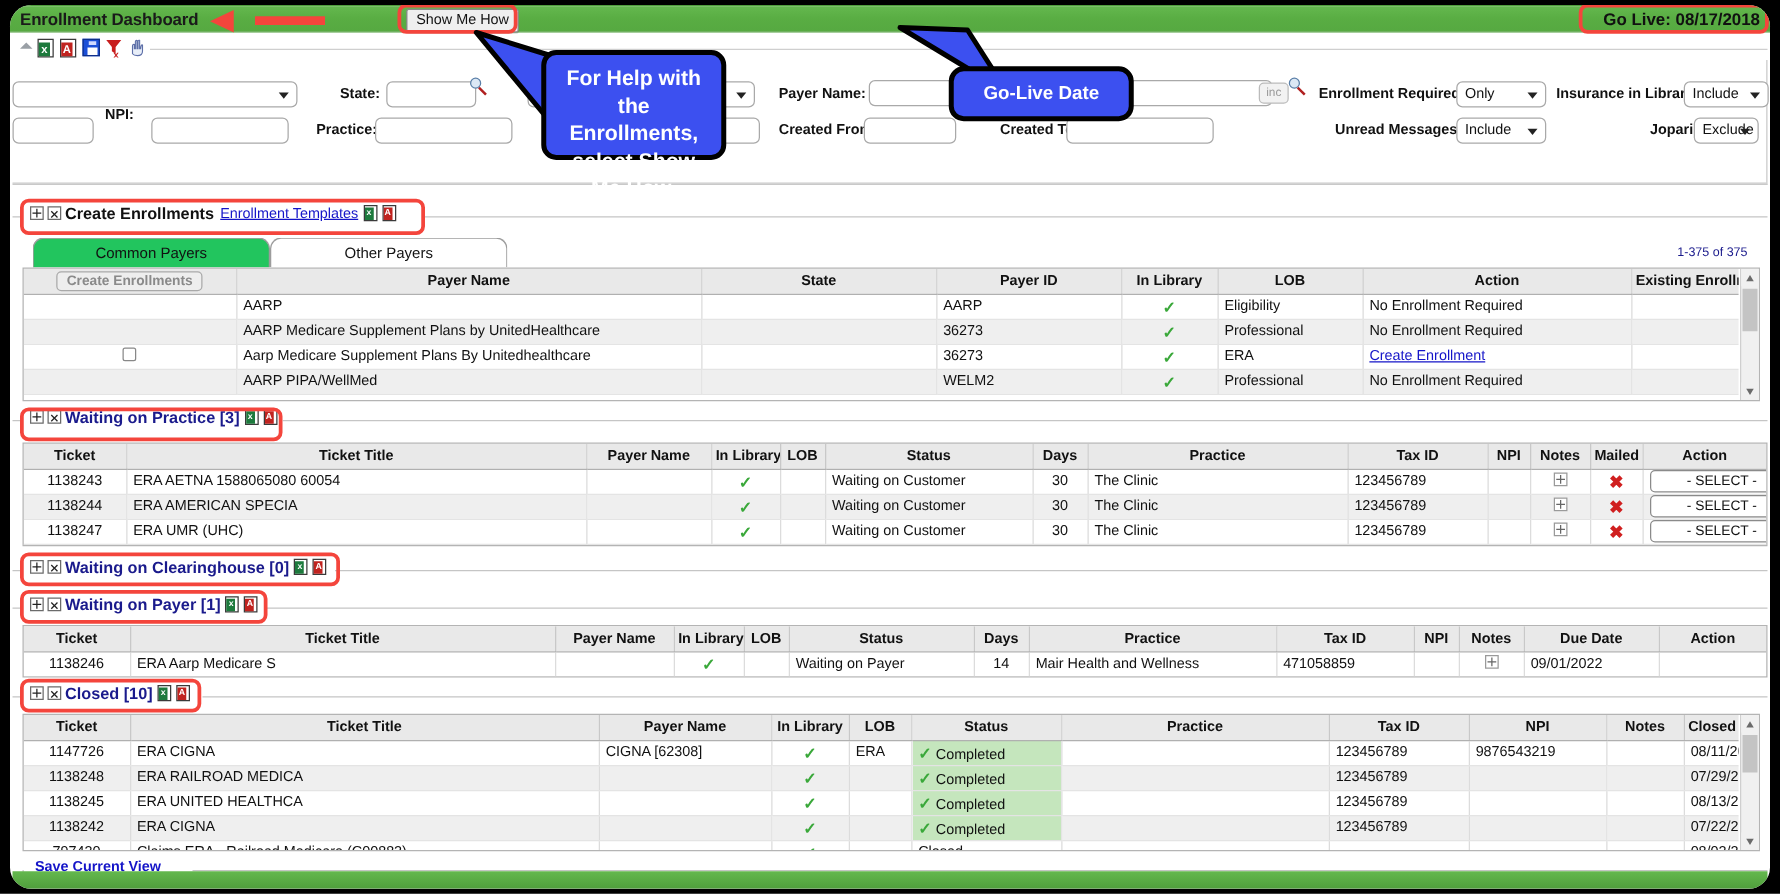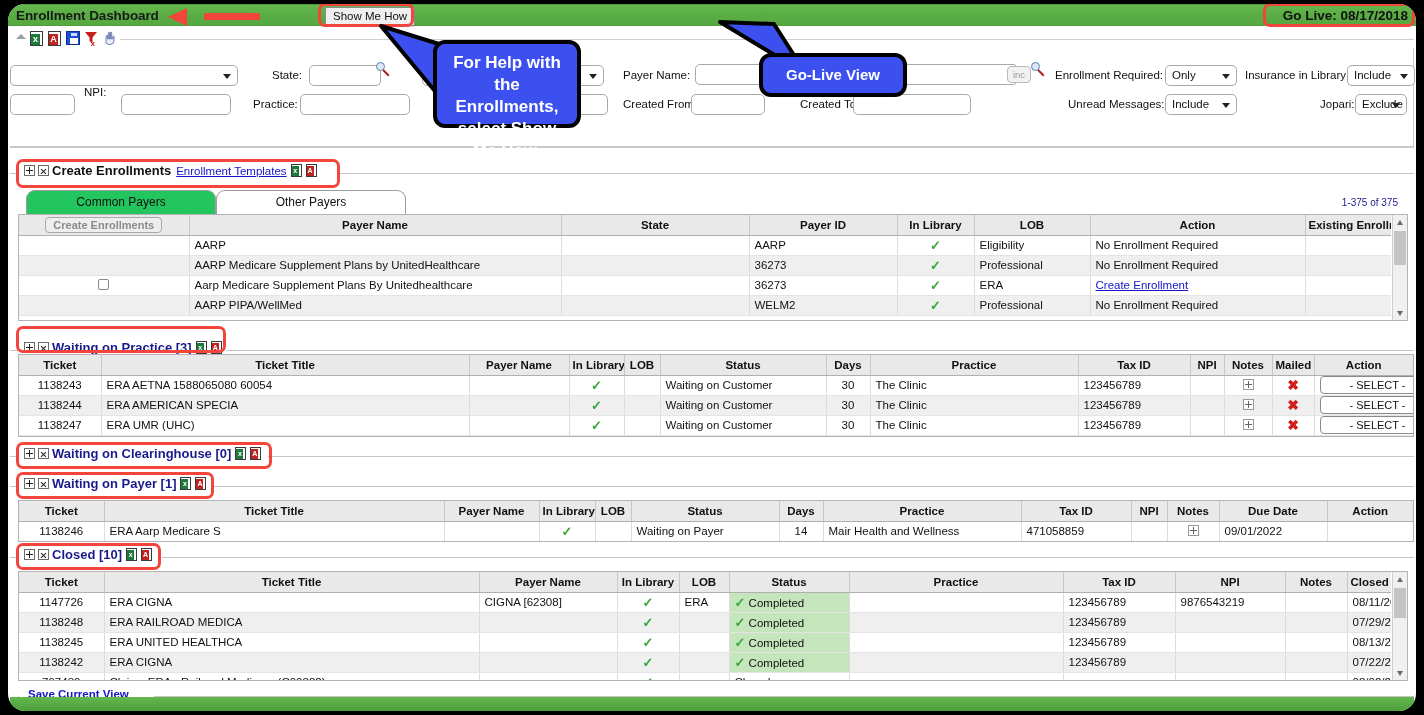--- a/index.html
+++ b/index.html
@@ -70,21 +70,21 @@
   .pdf-glyph:after{content:"A";position:absolute;left:0;top:2px;width:9px;height:11px;background:#c0231f;color:#fff;font:bold 9px "Liberation Sans",sans-serif;text-align:center;line-height:11px;}
   .save-glyph{width:14px;height:14px;background:#1b4fd8;border:1px solid #0f2f8a;position:relative;}
   .save-glyph:after{content:"";position:absolute;left:3px;top:6px;width:8px;height:6px;background:#fff;}
   .save-glyph:before{content:"";position:absolute;left:4px;top:1px;width:6px;height:3px;background:#cfd9ff;}
 
   
   .filterpanel {
     position:absolute; left:2px; top:44px; width:1404px; height:100px;
     background:#fff; border:1px solid #c9c9c9; border-left:none; border-top:none;
   }
-  .fld-label { position:absolute; font-size:11.5px; color:#111; font-weight:normal; }
+  .fld-label { position:absolute; font-size:11.5px; color:#111; font-weight:bold; }
   .txtbox {
     position:absolute; background:#fff; border:1px solid #a9a9a9; border-radius:5px;
     height:21px;
   }
   .selbox {
     position:absolute; background:#fff; border:1px solid #a9a9a9; border-radius:5px;
     height:21px; font-size:11.5px; color:#111;
   }
   .selbox .cv { position:absolute; left:6px; top:3px; }
   .caret {
@@ -324,21 +324,21 @@
     <polygon points="18,4 76,74 76,22" fill="#3c50f0" stroke="#000" stroke-width="4" stroke-linejoin="round"></polygon>
   </svg>
   <div class="callout big" style="left:425px;top:36px;width:148px;height:88px;">
     <span>For Help with the Enrollments, select Show Me How.</span>
   </div>
 
   <svg class="ptr" style="left:700px;top:14px;width:120px;height:70px;">
     <polygon points="12,4 98,56 66,6" fill="#3c50f0" stroke="#000" stroke-width="4" stroke-linejoin="round"></polygon>
   </svg>
   <div class="callout small" style="left:751px;top:49px;width:148px;height:44px;">
-    <span>Go-Live View</span>
+    <span>Go-Live Date</span>
   </div>
 
   <div class="section" style="top:159px;">
     <div class="sechead">
       <div class="rule-l"></div>
       <div class="rule" style="left:330px;"></div>
       <div class="legend">
         <span class="plusbox"></span><span class="xbox"></span><span class="sec-title dark">Create Enrollments</span><a class="sec-link">Enrollment Templates</a><span class="mini-ico mini-xls"></span><span class="mini-ico mini-pdf"></span>
       </div>
     </div>
@@ -431,21 +431,21 @@
       <div class="vs-up">
           <span class="vs-arrow-u"></span>
         </div>
       <div class="vs-thumb"></div>
       <div class="vs-dn">
           <span class="vs-arrow-d"></span>
         </div>
     </div>
   </div>
 
-  <div class="section" style="top:336px;">
+  <div class="section" style="top:322px;">
     <div class="sechead">
       <div class="rule-l"></div>
       <div class="rule" style="left:216px;"></div>
       <div class="legend">
         <span class="plusbox"></span><span class="xbox"></span><span class="sec-title">Waiting on Practice [3]</span><span class="mini-ico mini-xls"></span><span class="mini-ico mini-pdf"></span>
       </div>
     </div>
   </div>
   <div class="redbox" style="left:8px;top:322px;width:210px;height:27px;"></div>
 

